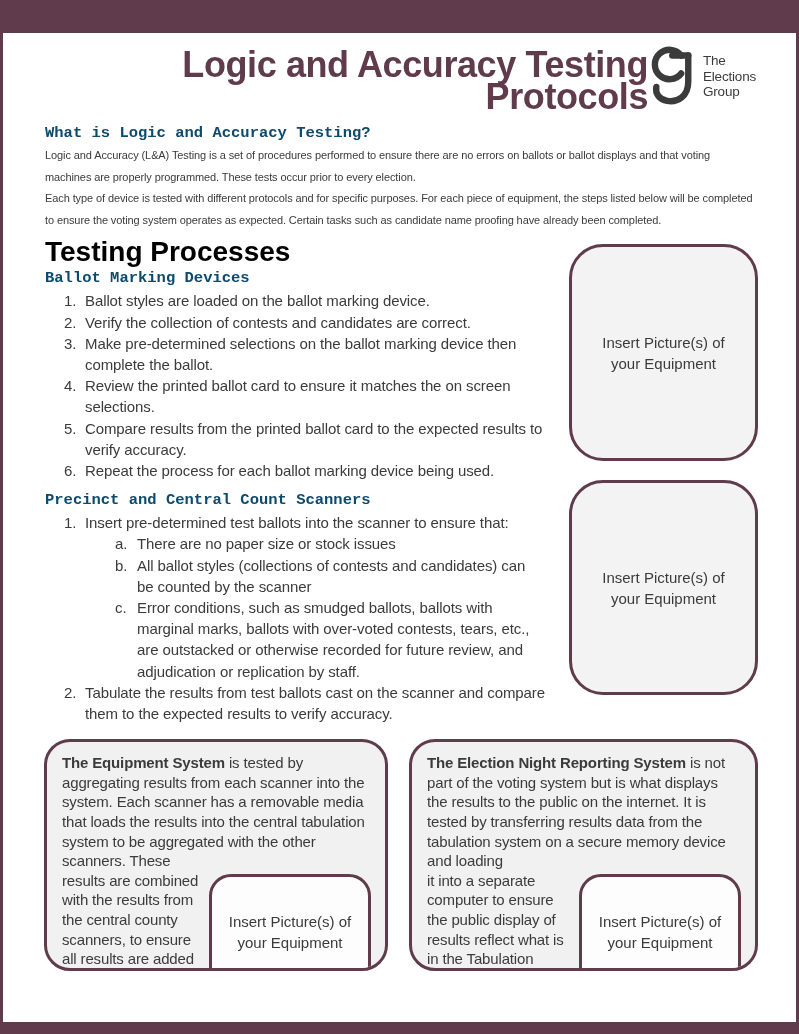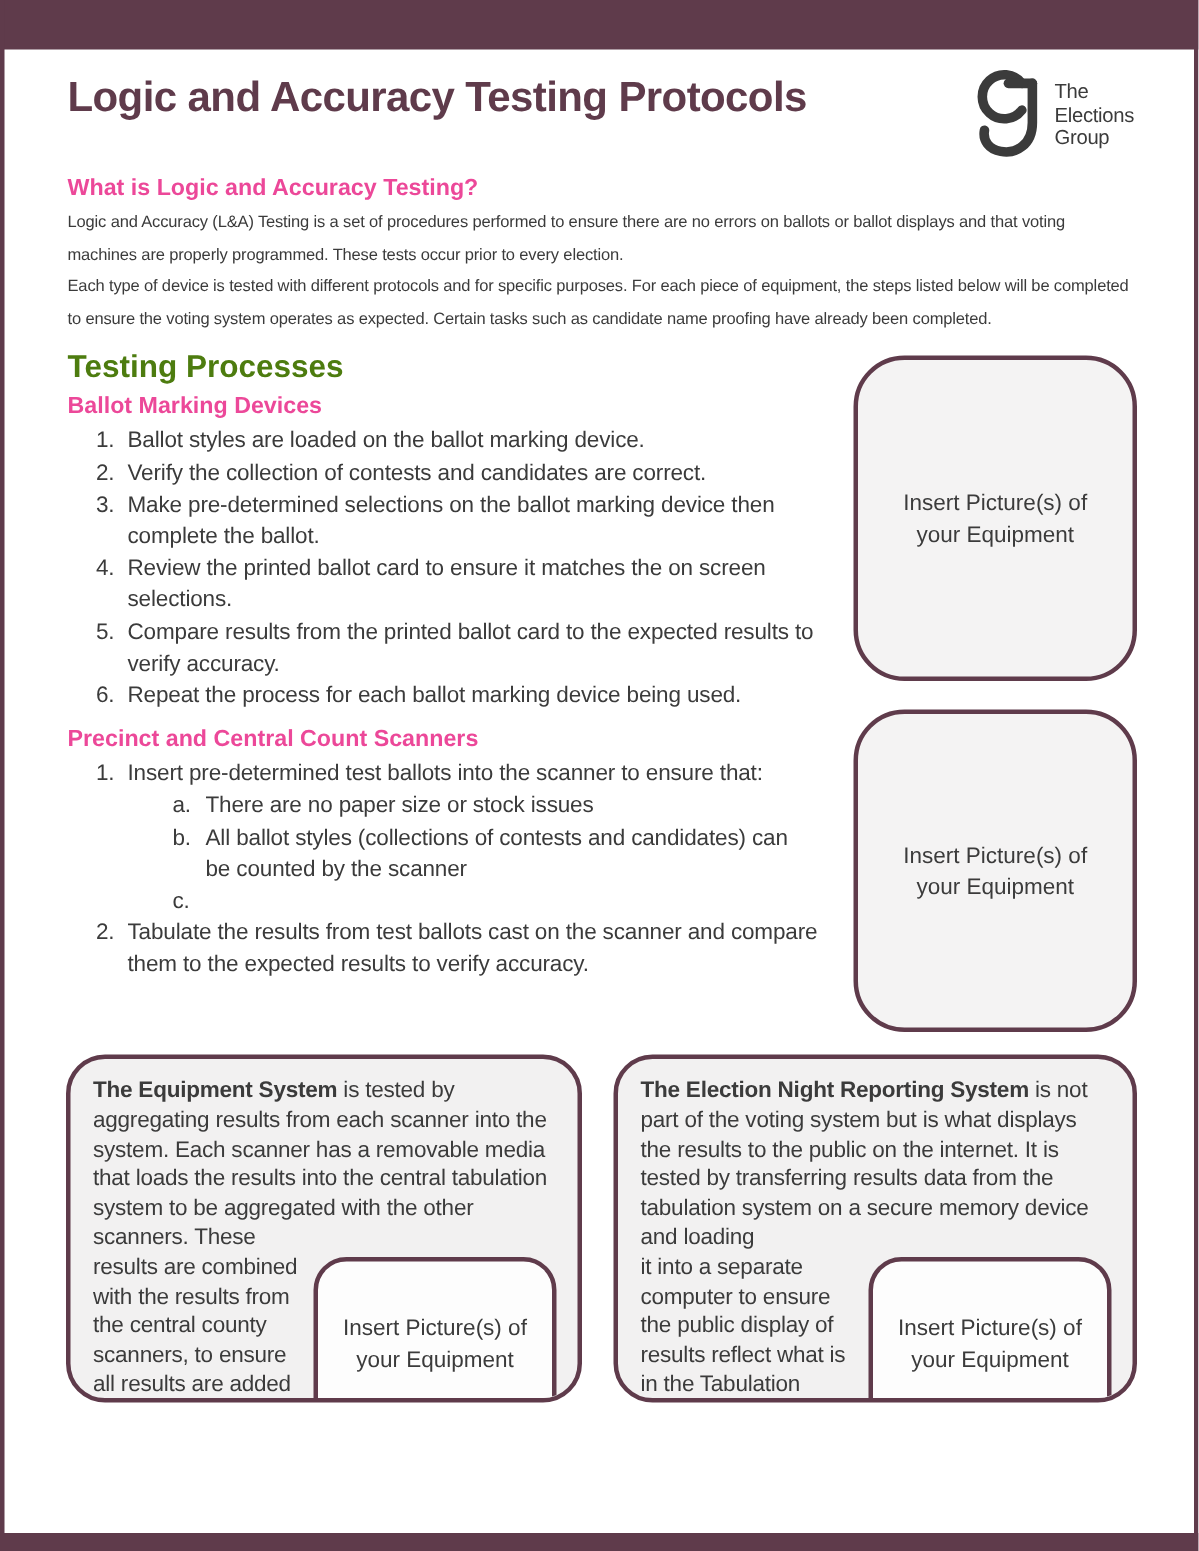--- a/index.html
+++ b/index.html
@@ -11,31 +11,31 @@
   
   .frame-top{position:absolute;top:0;left:0;right:0;height:33px;background:#5f3b4b;}
   .frame-bottom{position:absolute;bottom:0;left:0;right:0;height:12px;background:#5f3b4b;}
   .frame-left{position:absolute;top:0;bottom:0;left:0;width:3px;background:#5f3b4b;}
   .frame-right{position:absolute;top:0;bottom:0;right:0;width:3px;background:#5f3b4b;}
 
   .content{position:absolute;top:33px;left:3px;right:3px;padding:14px 38px 0 42px;}
 
   
   .header-row{display:flex;justify-content:space-between;align-items:flex-start;}
-  h1.title{font-size:28px;line-height:32px;margin:2px 0 0;color:#5f3b4b;letter-spacing:-0.4px;font-weight:bold;}
+  h1.title{font-size:36px;line-height:32px;margin:2px 0 0;color:#5f3b4b;letter-spacing:-0.4px;font-weight:bold;text-align:right;}
   .logo{display:flex;gap:9px;margin-top:-1px;margin-right:2px;}
   .logo svg{width:46px;height:60px;display:block;}
   .logo-text{font-weight:normal;font-size:13.5px;line-height:15.5px;color:#3b3b3b;padding-top:7px;letter-spacing:-0.2px;}
   .logo-text span{display:block;}
 
   
-  h3.subhead{font-size:15.5px;line-height:18px;margin:12px 0 3px;color:#ec4899;font-weight:bold;}
+  h3.subhead{font-size:15.5px;line-height:18px;margin:12px 0 3px;color:#0c4a6e;font-weight:bold;font-family:Liberation Mono, monospace;}
   h3.q1{margin-top:11px;}
   p.body{font-size:11px;line-height:21.6px;margin:0;letter-spacing:-0.1px;}
-  h2.section{color:#4d7c0f;font-size:21px;line-height:24px;margin:2px 0 5px;font-weight:bold;}
+  h2.section{color:#000000;font-size:28px;line-height:24px;margin:2px 0 5px;font-weight:bold;}
 
   
   .main-row{display:flex;margin-top:7px;}
   .left-col{flex:1 1 auto;padding-right:24px;min-width:0;}
   .right-col{flex:0 0 189px;padding-top:6px;}
   .pic-box{
     height:217px;box-sizing:border-box;border:3px solid #5f3b4b;border-radius:34px;
     background:#f4f3f3;display:flex;align-items:center;justify-content:center;
     text-align:center;font-size:15px;line-height:21px;color:#3b3b3b;padding:0 22px;
   }
@@ -139,20 +139,21 @@
       <div class="li sub">
           <span class="n">a.</span>
           <span class="t">There are no paper size or stock issues</span>
         </div>
       <div class="li sub">
           <span class="n">b.</span>
           <span class="t">All ballot styles (collections of contests and candidates) can be counted by the scanner</span>
         </div>
       <div class="li sub">
           <span class="n">c.</span>
+          <span class="t">Error conditions, such as smudged ballots, ballots with marginal marks, ballots with over-voted contests, tears, etc., are outstacked or otherwise recorded for future review, and adjudication or replication by staff.</span>
         </div>
       <div class="li">
           <span class="n">2.</span>
           <span class="t">Tabulate the results from test ballots cast on the scanner and compare them to the expected results to verify accuracy.</span>
         </div>
     </div>
 
     <div class="right-col">
       <div class="pic-box">
         <span>Insert Picture(s) of your Equipment</span>

